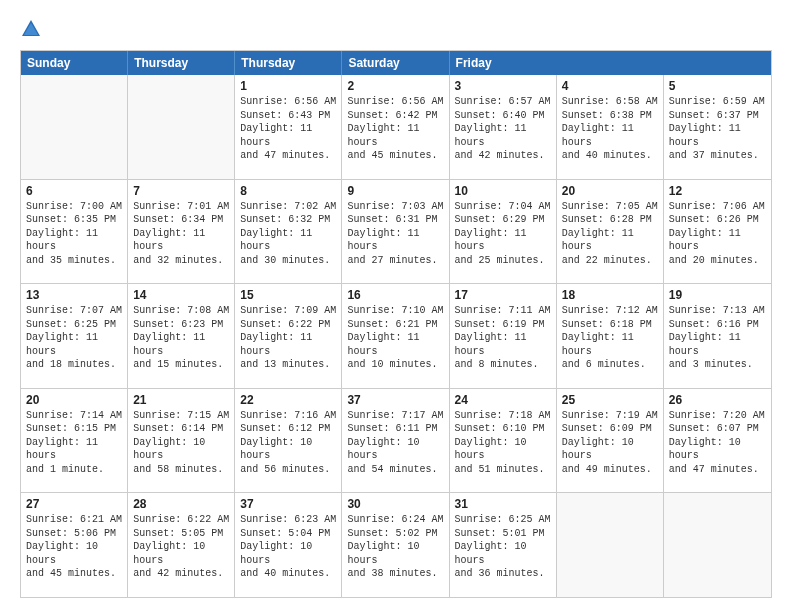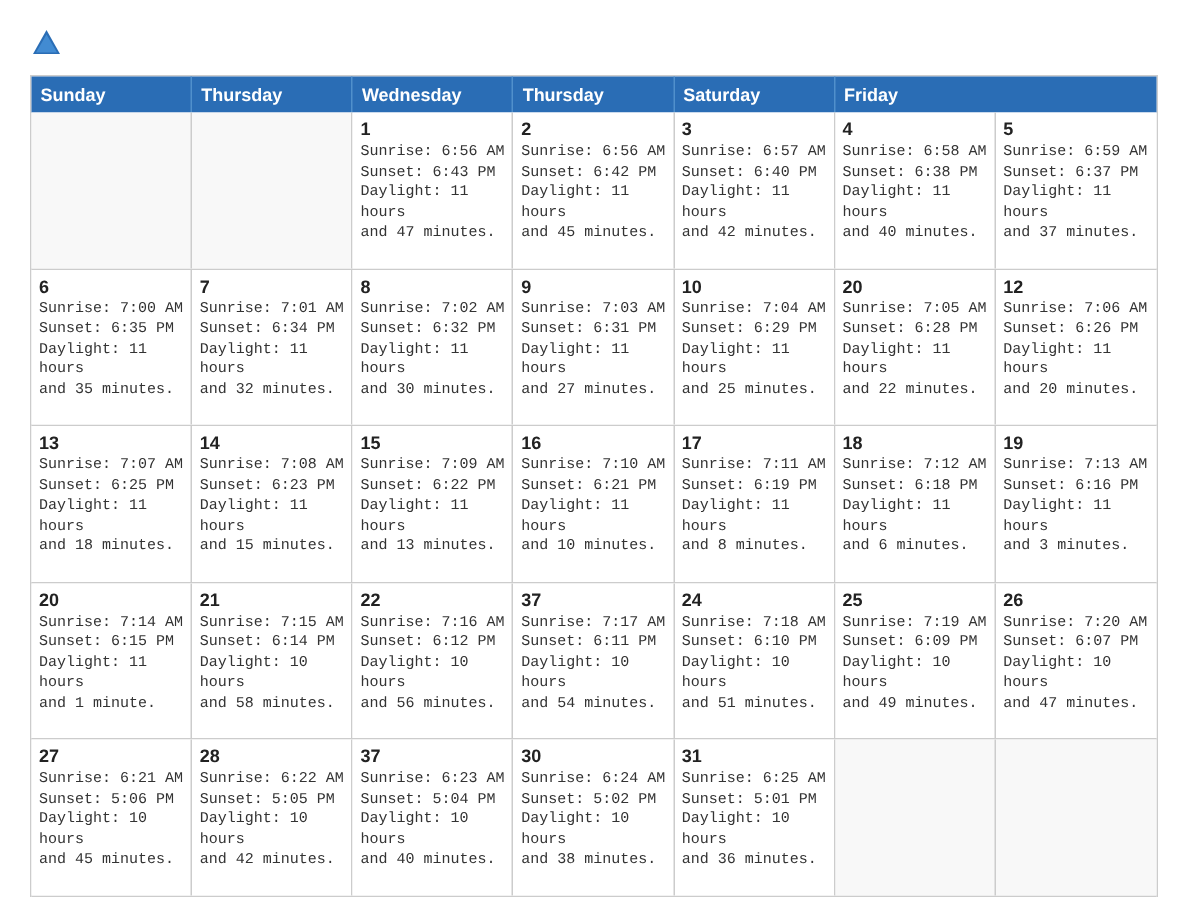--- a/index.html
+++ b/index.html
@@ -136,21 +136,20 @@
     <div class="title-block">
       <div class="month-title"></div>
       <div class="location"></div>
     </div>
   </div>
 
   <div class="calendar">
     <div class="cal-header-row">
     <div class="cal-header-cell">Sunday</div>
         <div class="cal-header-cell">Thursday</div>
-        <div class="cal-header-cell">Wednesday</div>
         <div class="cal-header-cell">Thursday</div>
         <div class="cal-header-cell">Saturday</div>
         <div class="cal-header-cell">Friday</div>
       </div>
     <div class="cal-body">
     <div class="cal-row">
           <div class="cal-cell empty"></div>
           <div class="cal-cell empty"></div>
           <div class="cal-cell">
             <span class="day-num">1</span>

